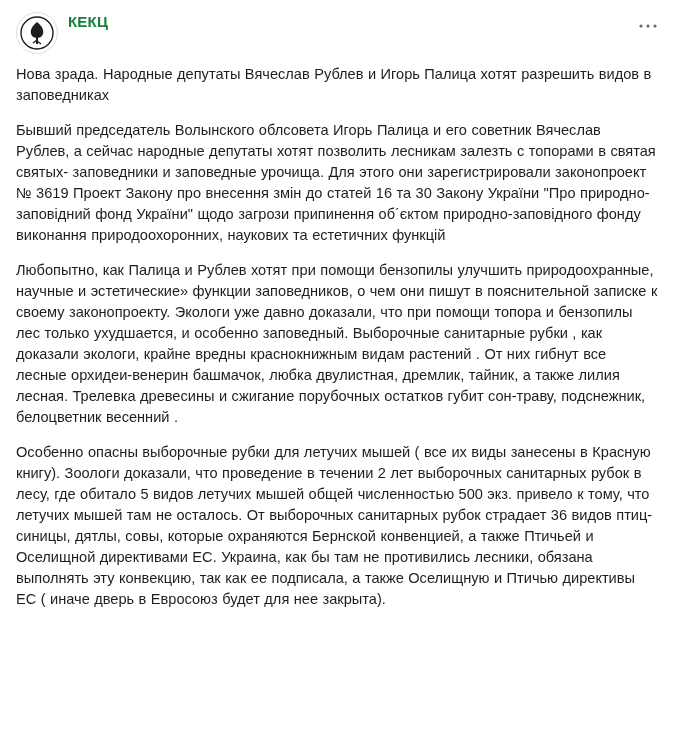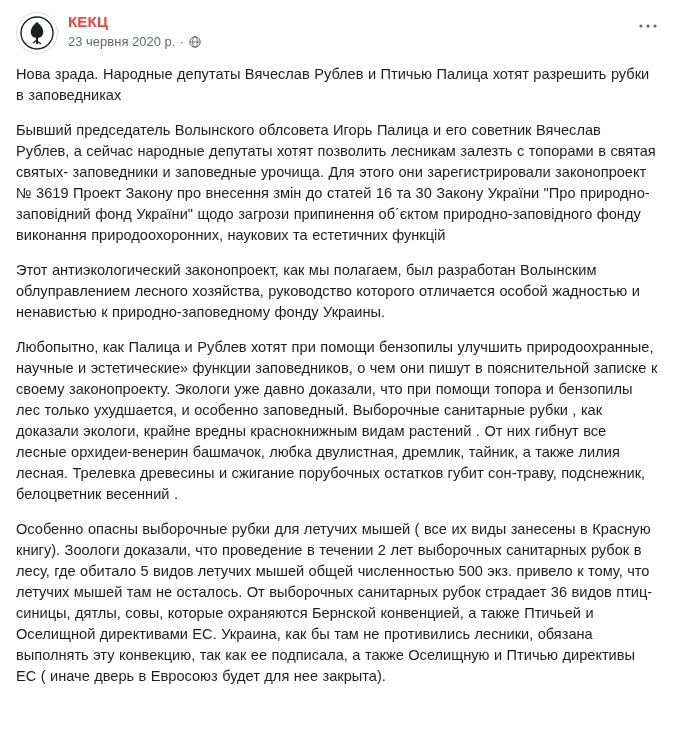--- a/index.html
+++ b/index.html
@@ -43,21 +43,21 @@
   .avatar svg { display: block; }
   .header-text {
     display: flex;
     flex-direction: column;
     justify-content: center;
     padding-top: 1px;
   }
   .page-name {
     font-size: 15px;
     font-weight: bold;
-    color: #ef4444;
+    color: #15803d;
     line-height: 18px;
     letter-spacing: 0.2px;
   }
   .meta-row {
     display: flex;
     align-items: center;
     font-size: 13px;
     color: #606770;
     line-height: 17px;
     margin-top: 2px;
@@ -116,48 +116,36 @@
           <circle cx="17" cy="17" r="16" fill="#ffffff" stroke="#1c1e21" stroke-width="1.4"></circle>
           <path d="M17 6 C12 10, 10 14, 11 18 C12 21, 15 22, 17 22 C19 22, 22 21, 23 18 C24 14, 22 10, 17 6 Z" fill="#1c1e21"></path>
           <rect x="16" y="21" width="2" height="7" fill="#1c1e21"></rect>
           <path d="M17 24 L13 27" stroke="#1c1e21" stroke-width="1.3" fill="none"></path>
           <path d="M17 25 L21 28" stroke="#1c1e21" stroke-width="1.3" fill="none"></path>
         </svg>
       </span>
     </div>
     <div class="header-text">
       <div class="page-name">КЕКЦ</div>
-      <div class="meta-row">
-        <span>23 червня 2020 р.</span>
-        <span class="meta-dot">·</span>
-        <span class="globe-icon">
-          <svg width="12" height="12" viewBox="0 0 12 12">
-            <circle cx="6" cy="6" r="5.2" fill="none" stroke="#606770" stroke-width="1"></circle>
-            <ellipse cx="6" cy="6" rx="2.3" ry="5.2" fill="none" stroke="#606770" stroke-width="0.9"></ellipse>
-            <line x1="0.9" y1="6" x2="11.1" y2="6" stroke="#606770" stroke-width="0.9"></line>
-          </svg>
-        </span>
-      </div>
     </div>
     <div class="menu-dots">
       <svg width="20" height="6" viewBox="0 0 20 6">
         <circle cx="3" cy="3" r="1.6" fill="#606770"></circle>
         <circle cx="10" cy="3" r="1.6" fill="#606770"></circle>
         <circle cx="17" cy="3" r="1.6" fill="#606770"></circle>
       </svg>
     </div>
   </div>
 
   <div class="post-body">
 
-    <p class="para">Нова зрада. Народные депутаты Вячеслав Рублев и Птичью Палица хотят разрешить рубки в заповедниках</p>
+    <p class="para">Нова зрада. Народные депутаты Вячеслав Рублев и Игорь Палица хотят разрешить видов в заповедниках</p>
 
 
     <p class="para">Бывший председатель Волынского облсовета Игорь Палица  и его советник  Вячеслав Рублев, а сейчас народные депутаты  хотят позволить лесникам залезть с топорами  в святая святых- заповедники  и заповедные урочища. Для этого они  зарегистрировали законопроект № 3619  Проект Закону про внесення змін до статей 16 та 30 Закону України "Про природно-заповідний фонд України" щодо загрози припинення об´єктом природно-заповідного фонду виконання природоохоронних, наукових та естетичних функцій</p>
 
-    <p class="para">Этот антиэкологический законопроект,  как мы полагаем, был разработан Волынским облуправлением лесного хозяйства, руководство которого отличается особой жадностью и ненавистью  к природно-заповедному фонду Украины.</p>
 
     <p class="para">Любопытно, как  Палица и Рублев хотят при помощи бензопилы улучшить природоохранные, научные и эстетические» функции заповедников, о чем они пишут в пояснительной записке к своему законопроекту.  Экологи уже давно доказали, что при помощи топора и бензопилы  лес только ухудшается, и особенно заповедный. Выборочные санитарные рубки , как доказали экологи, крайне вредны краснокнижным видам растений . От них гибнут все лесные орхидеи-венерин башмачок, любка двулистная, дремлик, тайник, а также лилия лесная.  Трелевка древесины  и сжигание порубочных остатков губит  сон-траву, подснежник, белоцветник весенний .</p>
 
     <p class="para">Особенно опасны выборочные  рубки для летучих мышей ( все их виды занесены в Красную книгу). Зоологи доказали, что проведение в течении 2 лет  выборочных  санитарных рубок в лесу, где обитало  5 видов летучих мышей общей численностью 500 экз. привело  к тому, что летучих мышей там не осталось. От выборочных санитарных рубок страдает 36  видов птиц-синицы, дятлы, совы, которые охраняются Бернской конвенцией, а также Птичьей и Оселищной директивами ЕС. Украина,  как бы там не противились лесники, обязана выполнять эту конвекцию, так  как ее подписала, а также Оселищную и Птичью директивы ЕС ( иначе  дверь в Евросоюз будет для нее закрыта).</p>
 
   </div>
 </div>
 
 </body></html>

